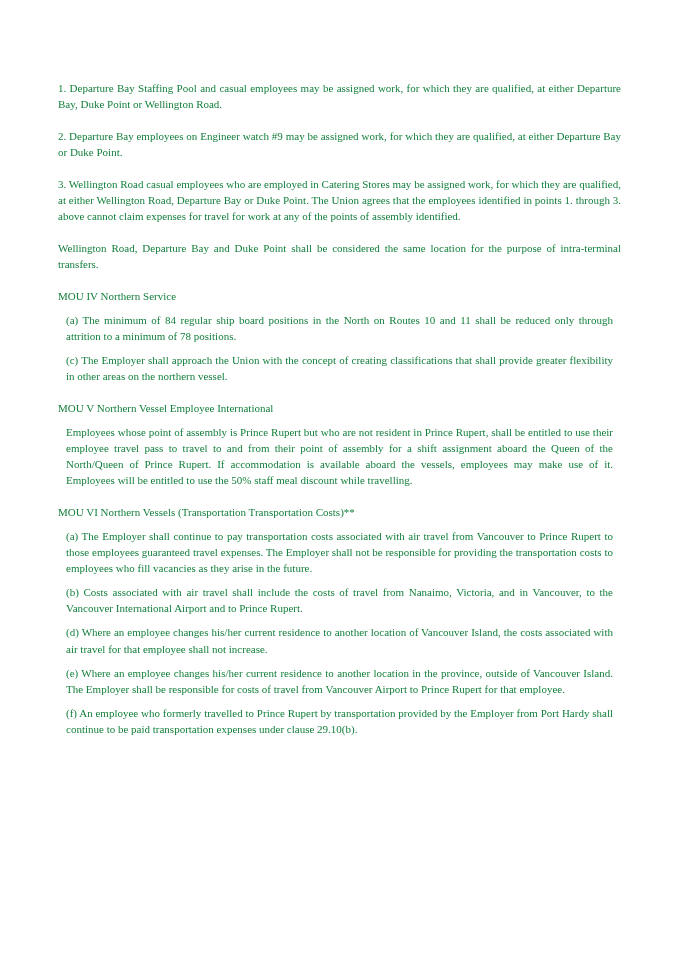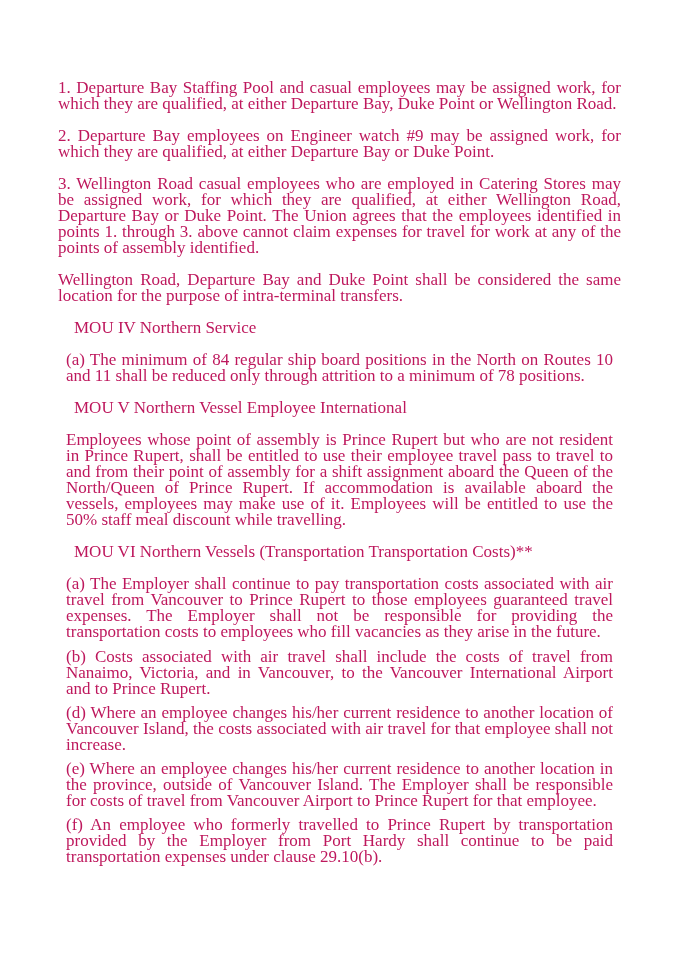--- a/index.html
+++ b/index.html
@@ -3,41 +3,42 @@
 <meta charset="utf-8">
 <style>
   html, body { margin: 0; padding: 0; background: #ffffff; }
   body { width: 680px; height: 962px; position: relative; overflow: hidden; }
   .page {
     position: absolute;
     left: 58px;
     top: 80px;
     width: 563px;
     font-family: "Liberation Serif", "DejaVu Serif", serif;
-    font-size: 17px;
+    font-size: 11px;
     line-height: 16.02px;
-    color: #be185d;
+    color: #15803d;
   }
   .para { margin: 0 0 16.02px 0; text-align: justify; }
   .block { margin: 0 0 16.02px 0; }
-  .block .heading { margin: 16px; }
+  .block .heading { margin: 0; }
   .block .item { margin: 8px; text-align: justify; }
 </style>
 </head>
 <body>
 
 <div class="page">
   <p class="para">1. Departure Bay Staffing Pool and casual employees may be assigned work, for which they are qualified, at either Departure Bay, Duke Point or Wellington Road.</p>
   <p class="para">2. Departure Bay employees on Engineer watch #9 may be assigned work, for which they are qualified, at either Departure Bay or Duke Point.</p>
   <p class="para">3. Wellington Road casual employees who are employed in Catering Stores may be assigned work, for which they are qualified, at either Wellington Road, Departure Bay or Duke Point. The Union agrees that the employees identified in points 1. through 3. above cannot claim expenses for travel for work at any of the points of assembly identified.</p>
   <p class="para">Wellington Road, Departure Bay and Duke Point shall be considered the same location for the purpose of intra-terminal transfers.</p>
 
   <div class="block">
     <p class="heading">MOU IV Northern Service</p>
     <p class="item">(a) The minimum of 84 regular ship board positions in the North on Routes 10 and 11 shall be reduced only through attrition to a minimum of 78 positions.</p>
+    <p class="item">(c) The Employer shall approach the Union with the concept of creating classifications that shall provide greater flexibility in other areas on the northern vessel.</p>
   </div>
 
   <div class="block">
     <p class="heading">MOU V Northern Vessel Employee International</p>
     <p class="item">Employees whose point of assembly is Prince Rupert but who are not resident in Prince Rupert, shall be entitled to use their employee travel pass to travel to and from their point of assembly for a shift assignment aboard the Queen of the North/Queen of Prince Rupert. If accommodation is available aboard the vessels, employees may make use of it. Employees will be entitled to use the 50% staff meal discount while travelling.</p>
   </div>
 
   <div class="block">
     <p class="heading">MOU VI Northern Vessels (Transportation Transportation Costs)**</p>
     <p class="item">(a) The Employer shall continue to pay transportation costs associated with air travel from Vancouver to Prince Rupert to those employees guaranteed travel expenses. The Employer shall not be responsible for providing the transportation costs to employees who fill vacancies as they arise in the future.</p>

